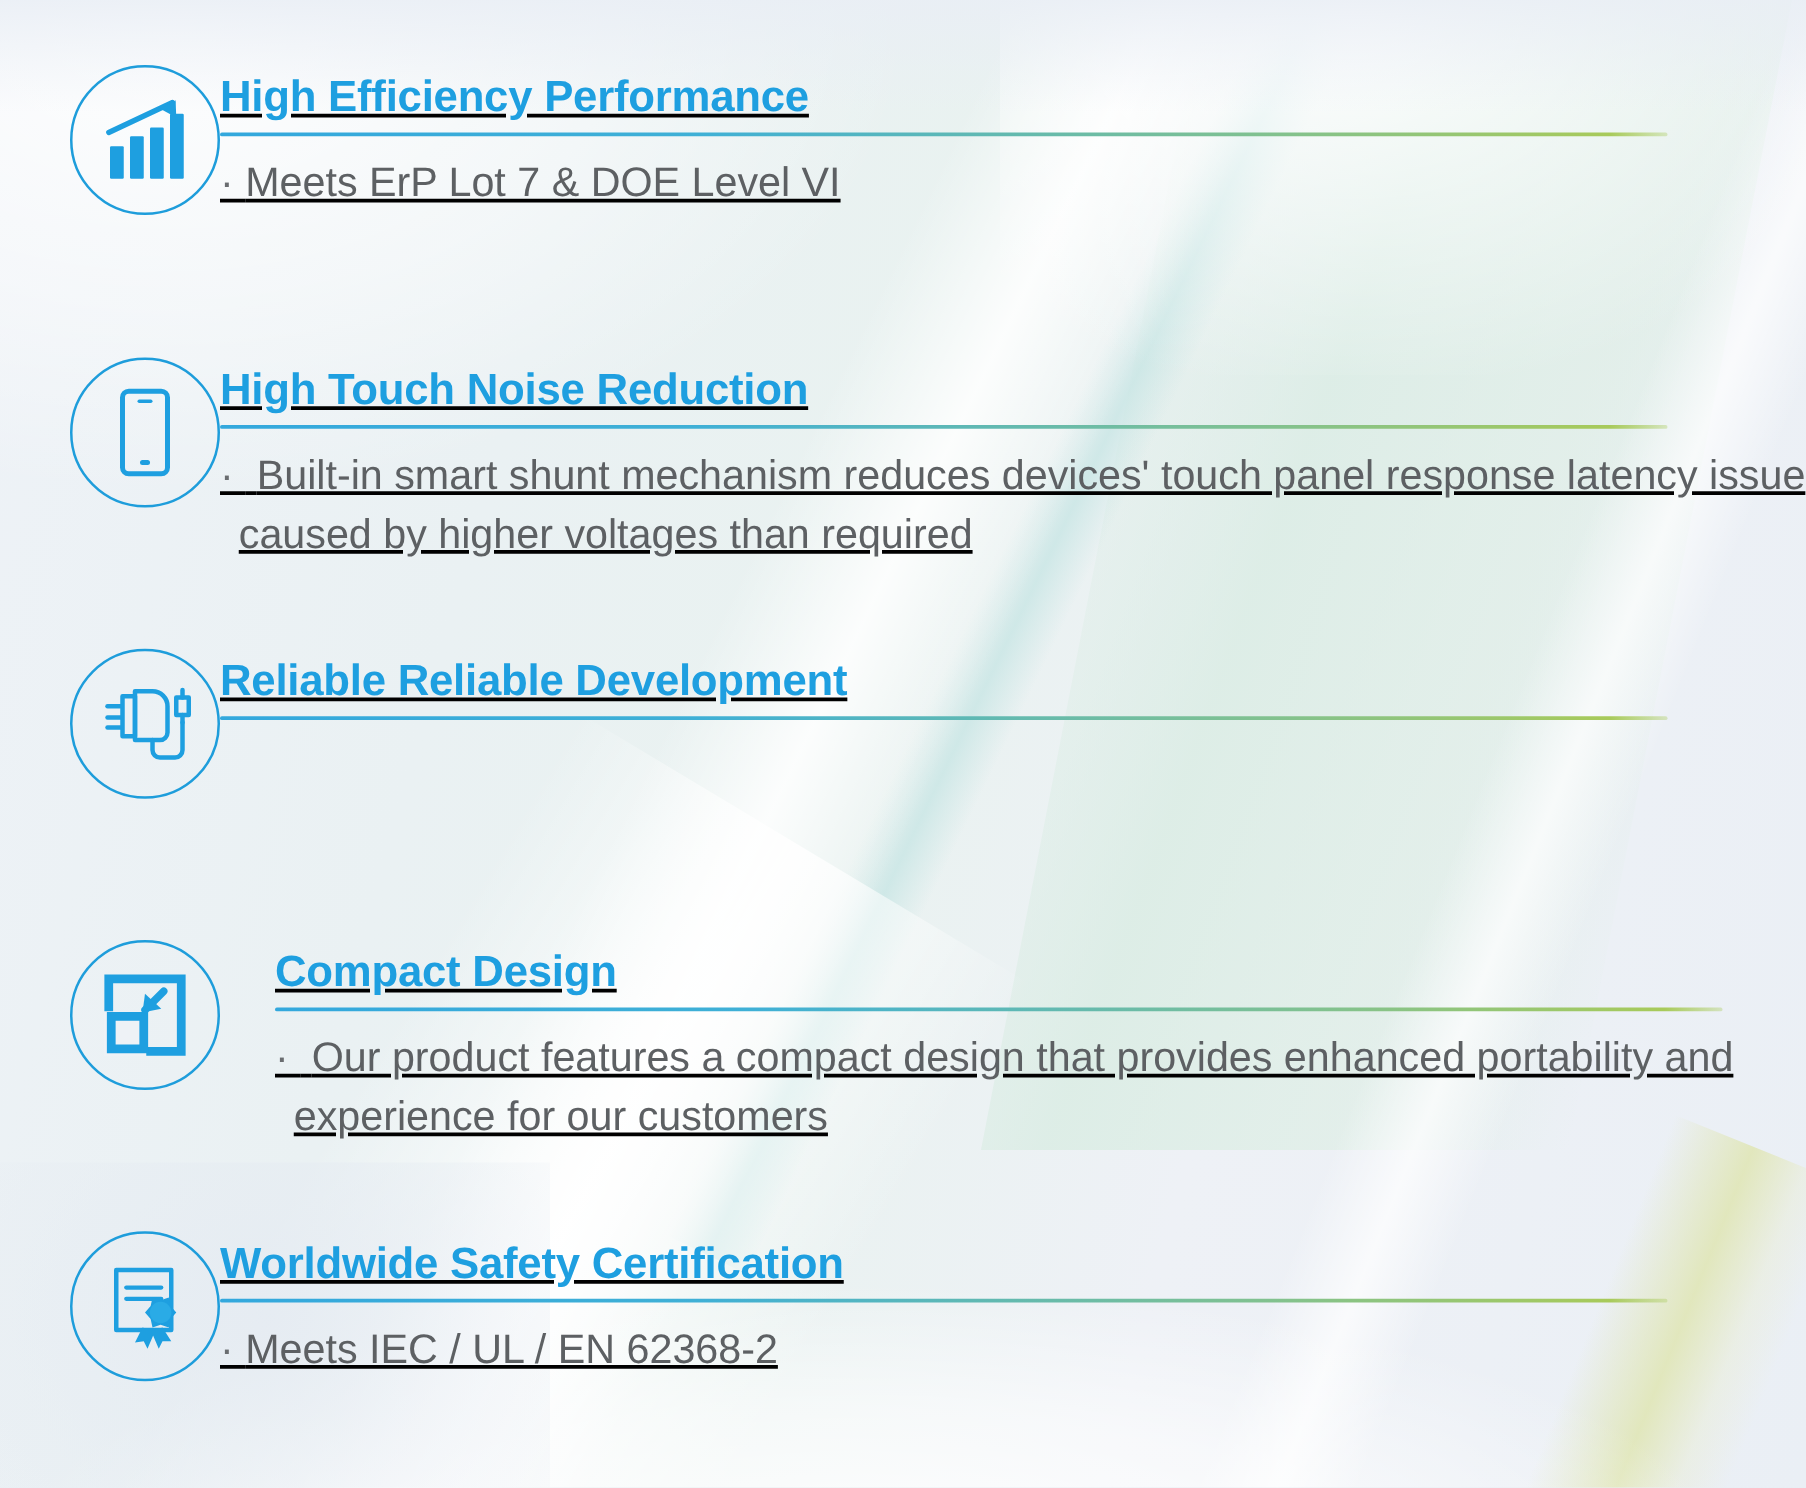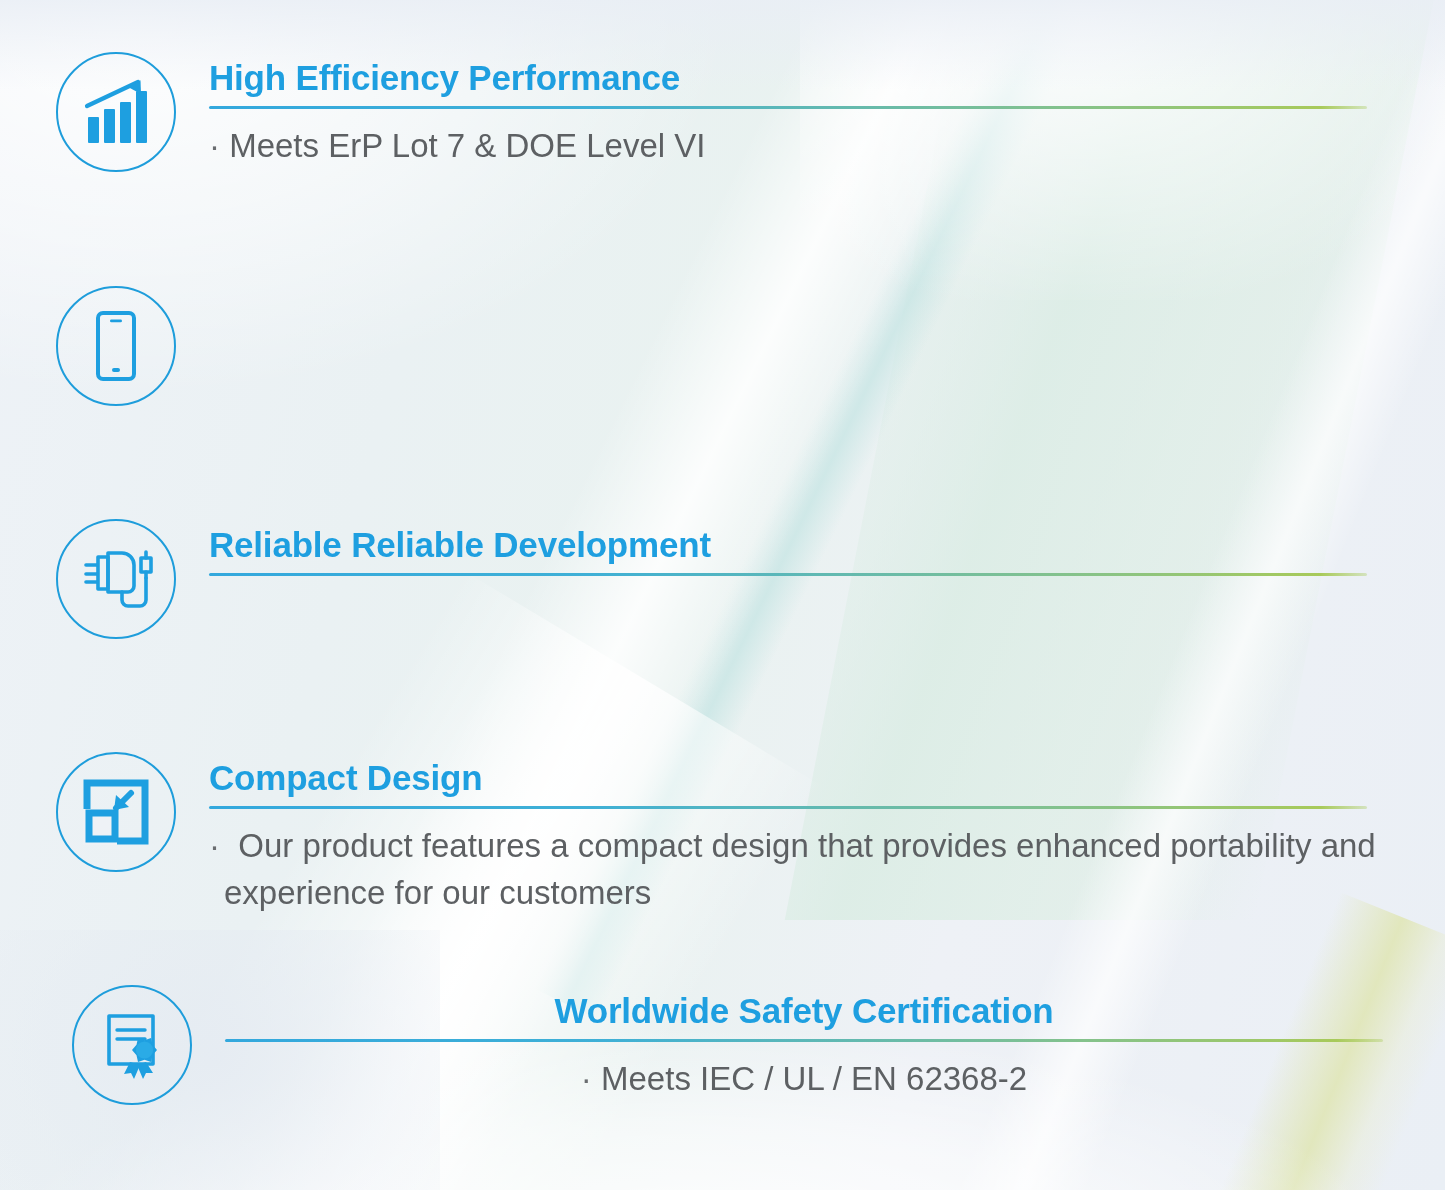--- a/index.html
+++ b/index.html
@@ -98,22 +98,22 @@
     border-radius: 50%;
     border: 2.5px solid #1e9ddb;
     box-sizing: border-box;
     display: flex;
     align-items: center;
     justify-content: center;
   }
   .icon-badge svg { display: block; }
 
   .feature-body {
-    margin-left: 33px;
     padding-top: 6px;
+    text-decoration: underline;
   }
 
   .feature-title {
     color: #1e9fe0;
     font-size: 35px;
     font-weight: bold;
     line-height: 1.12;
     letter-spacing: -0.2px;
     white-space: nowrap;
     margin: 0;
@@ -194,20 +194,30 @@
     </div>
 
     <div class="feature" style="left:56px; top:286px; width:1312px;">
       <div class="icon-badge">
         <svg width="60" height="74" viewBox="0 0 60 74" aria-hidden="true">
           <rect x="12" y="4" width="36" height="66" rx="5" fill="none" stroke="#1e9fe0" stroke-width="4"></rect>
           <rect x="24" y="10.5" width="12" height="2.8" rx="1.4" fill="#1e9fe0"></rect>
           <rect x="26" y="59" width="8" height="4" rx="2" fill="#1e9fe0"></rect>
         </svg>
       </div>
+      <div class="feature-body" style="width:1158px;">
+        <div class="feature-title">High Touch Noise Reduction</div>
+        <div class="rule"></div>
+        <ul class="bullets">
+          <li>
+            <span>Built-in smart shunt mechanism reduces devices' touch panel response latency issue</span>
+            <span class="cont">caused by higher voltages than required</span>
+          </li>
+        </ul>
+      </div>
     </div>
 
     <div class="feature" style="left:56px; top:519px; width:1312px;">
       <div class="icon-badge">
         <svg width="76" height="70" viewBox="0 0 76 70" aria-hidden="true">
           <g fill="none" stroke="#1e9fe0" stroke-width="3.6" stroke-linecap="round" stroke-linejoin="round">
             <path d="M20 13 H30 V45 H20 Z"></path>
             <path d="M8 21 H19"></path>
             <path d="M8 30 H19"></path>
             <path d="M8 38 H19"></path>
@@ -218,21 +228,21 @@
             <path d="M68 28 V34"></path>
           </g>
         </svg>
       </div>
       <div class="feature-body" style="width:1158px;">
         <div class="feature-title">Reliable Reliable Development</div>
         <div class="rule"></div>
       </div>
     </div>
 
-    <div class="feature" style="left:56px; top:752px; width:1312px;">
+    <div class="feature" style="left:56px; top:752px; width:1312px;gap:44px;">
       <div class="icon-badge">
         <svg width="66" height="66" viewBox="0 0 66 66" aria-hidden="true">
           <path d="M4 4 H62 V62 H4 Z" fill="none" stroke="#1e9fe0" stroke-width="7"></path>
           <rect x="0" y="30" width="34" height="36" fill="#eef2f6"></rect>
           <path d="M6 34 H32 V60 H6 Z" fill="none" stroke="#1e9fe0" stroke-width="7"></path>
           <g stroke="#1e9fe0" stroke-width="6" stroke-linecap="round" fill="none">
             <path d="M48 14 L33 29"></path>
           </g>
           <path d="M31 31 L33 16 L46 28 Z" fill="#1e9fe0"></path>
         </svg>
@@ -242,21 +252,21 @@
         <div class="rule"></div>
         <ul class="bullets">
           <li>
             <span>Our product features a compact design that provides enhanced portability and</span>
             <span class="cont">experience for our customers</span>
           </li>
         </ul>
       </div>
     </div>
 
-    <div class="feature" style="left:72px; top:985px; width:1312px;text-align:center;">
+    <div class="feature" style="left:56px; top:985px; width:1312px;">
       <div class="icon-badge">
         <svg width="70" height="70" viewBox="0 0 70 70" aria-hidden="true">
           <path d="M12 6 H56 V54 H12 Z" fill="none" stroke="#1e9fe0" stroke-width="3.6" stroke-linejoin="round"></path>
           <g stroke="#1e9fe0" stroke-width="3.4" stroke-linecap="round">
             <path d="M20 20 H48"></path>
             <path d="M20 29 H48"></path>
           </g>
           <g fill="#1e9fe0">
             <path d="M33 52 L27 64 L34 63 L37 69 L43 55 Z"></path>
             <path d="M49 52 L56 63 L49 63 L46 69 L40 55 Z"></path>

